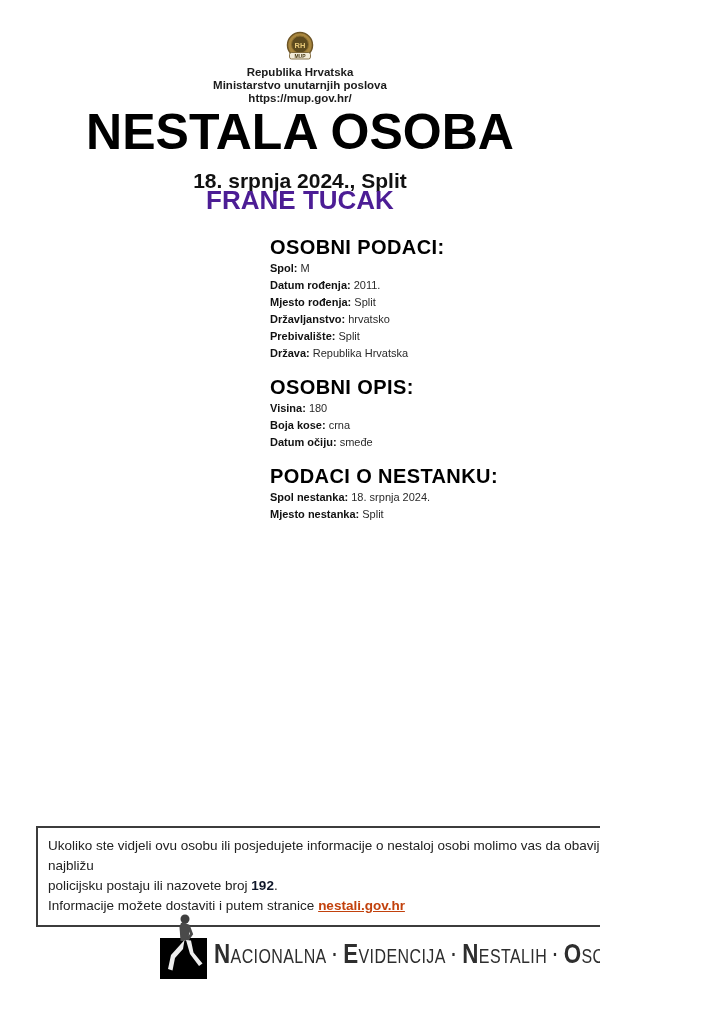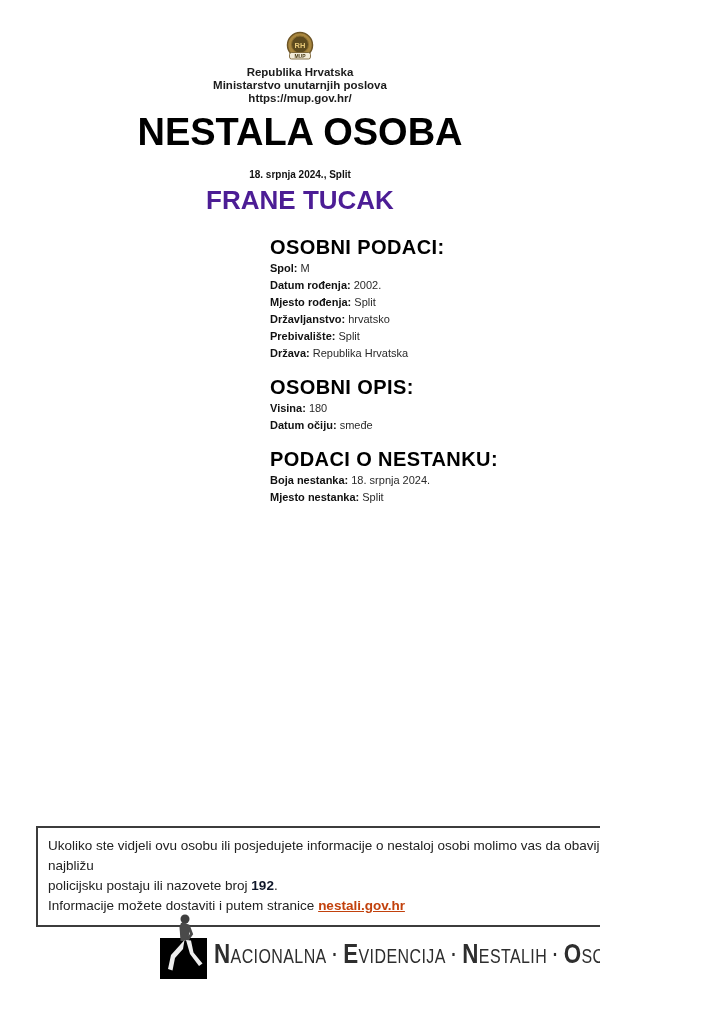--- a/index.html
+++ b/index.html
@@ -36,33 +36,33 @@
     color: #1c1c1c;
   }
 
   
   .poster-title {
     position: absolute;
     top: 104px;
     left: 0;
     width: 100%;
     text-align: center;
-    font-size: 38px;
+    font-size: 50px;
     font-weight: bold;
     letter-spacing: 0;
     line-height: 56px;
     color: #000000;
   }
   .poster-subtitle {
     position: absolute;
     top: 169px;
     left: 0;
     width: 100%;
     text-align: center;
-    font-size: 10px;
+    font-size: 21px;
     font-weight: bold;
     color: #111111;
   }
   .person-name {
     position: absolute;
     top: 185px;
     left: 0;
     width: 100%;
     text-align: center;
     font-size: 26px;
@@ -173,21 +173,21 @@
   <div class="person-name">FRANE TUCAK</div>
 
   <div class="info">
 
     <div class="section">
       <h2 class="section-heading">OSOBNI PODACI:</h2>
       <div class="row">
         <span class="lbl">Spol:</span><span class="val">M</span>
       </div>
       <div class="row">
-        <span class="lbl">Datum rođenja:</span><span class="val">2002.</span>
+        <span class="lbl">Datum rođenja:</span><span class="val">2011.</span>
       </div>
       <div class="row">
         <span class="lbl">Mjesto rođenja:</span><span class="val">Split</span>
       </div>
       <div class="row">
         <span class="lbl">Državljanstvo:</span><span class="val">hrvatsko</span>
       </div>
       <div class="row">
         <span class="lbl">Prebivalište:</span><span class="val">Split</span>
       </div>
@@ -195,28 +195,31 @@
         <span class="lbl">Država:</span><span class="val">Republika Hrvatska</span>
       </div>
     </div>
 
     <div class="section">
       <h2 class="section-heading">OSOBNI OPIS:</h2>
       <div class="row">
         <span class="lbl">Visina:</span><span class="val">180</span>
       </div>
       <div class="row">
+        <span class="lbl">Boja kose:</span><span class="val">crna</span>
+      </div>
+      <div class="row">
         <span class="lbl">Datum očiju:</span><span class="val">smeđe</span>
       </div>
     </div>
 
     <div class="section">
       <h2 class="section-heading">PODACI O NESTANKU:</h2>
       <div class="row">
-        <span class="lbl">Boja nestanka:</span><span class="val">18. srpnja 2024.</span>
+        <span class="lbl">Spol nestanka:</span><span class="val">18. srpnja 2024.</span>
       </div>
       <div class="row">
         <span class="lbl">Mjesto nestanka:</span><span class="val">Split</span>
       </div>
     </div>
 
   </div>
 
   <div class="notice-box">
     <div>

